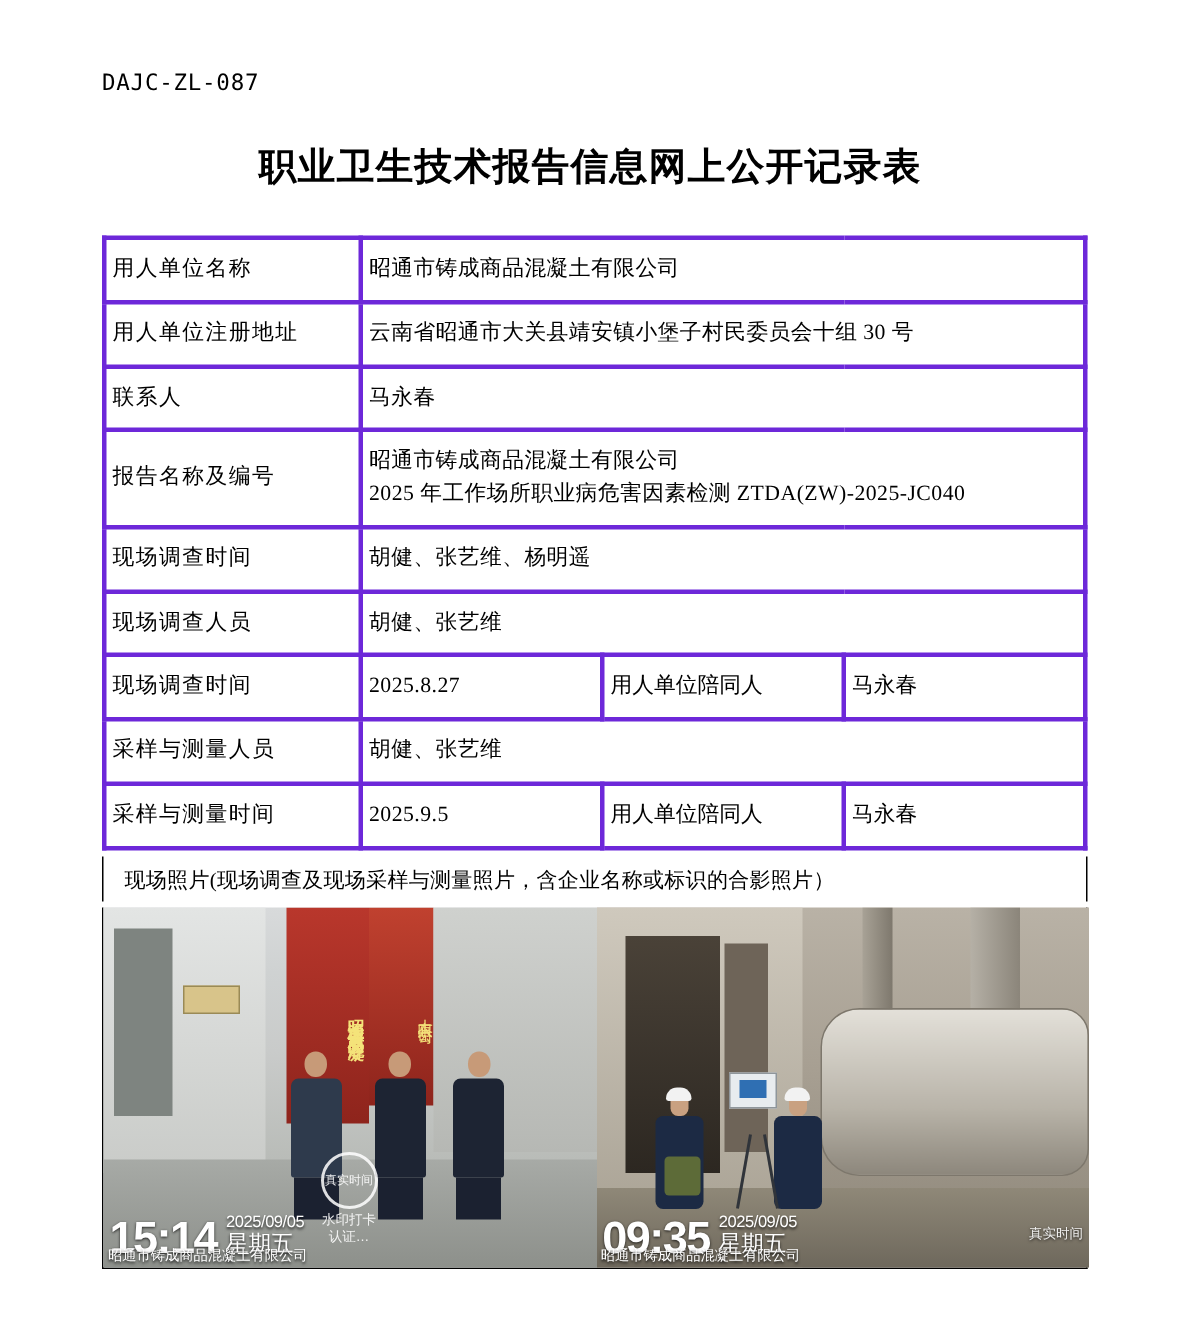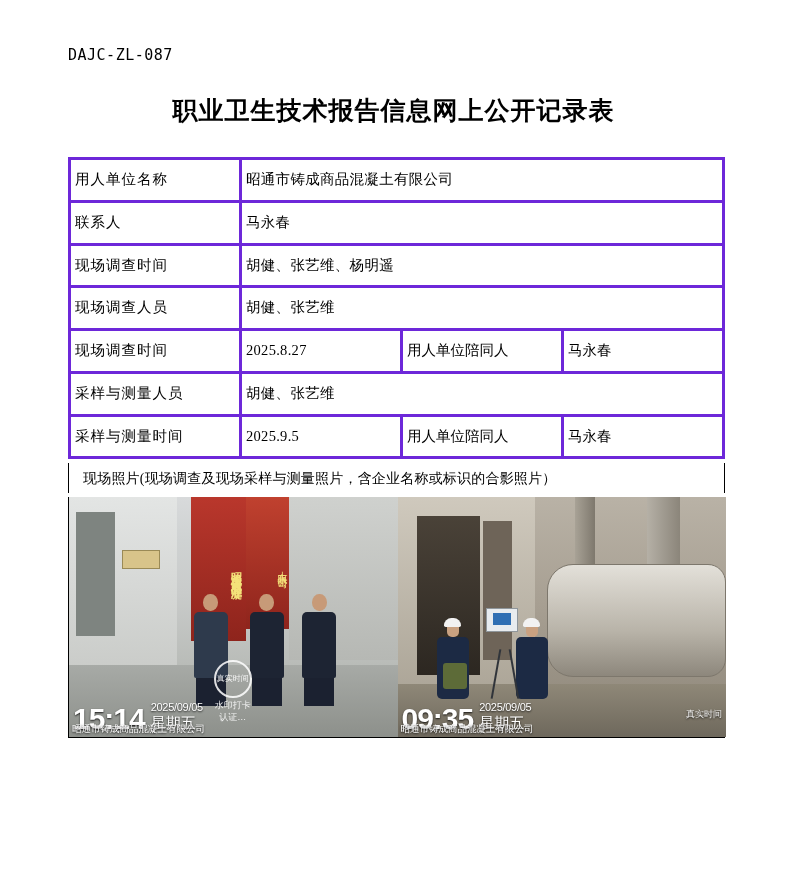--- a/index.html
+++ b/index.html
@@ -333,22 +333,33 @@
   <div class="doc-title">职业卫生技术报告信息网上公开记录表</div>
 
 
   <table class="main">
     <tbody>
       <tr>
         <td class="label">用人单位名称</td>
         <td class="value" colspan="3">昭通市铸成商品混凝土有限公司</td>
       </tr>
       <tr>
+        <td class="label">用人单位注册地址</td>
+        <td class="value" colspan="3">云南省昭通市大关县靖安镇小堡子村民委员会十组 30 号</td>
+      </tr>
+      <tr>
         <td class="label">联系人</td>
         <td class="value" colspan="3">马永春</td>
+      </tr>
+      <tr>
+        <td class="label">报告名称及编号</td>
+        <td class="value two-line" colspan="3">
+          <div>昭通市铸成商品混凝土有限公司</div>
+          <div>2025 年工作场所职业病危害因素检测  ZTDA(ZW)-2025-JC040</div>
+        </td>
       </tr>
       <tr>
         <td class="label">现场调查时间</td>
         <td class="value" colspan="3">胡健、张艺维、杨明遥</td>
       </tr>
       <tr>
         <td class="label">现场调查人员</td>
         <td class="value" colspan="3">胡健、张艺维</td>
       </tr>
       <tr>

